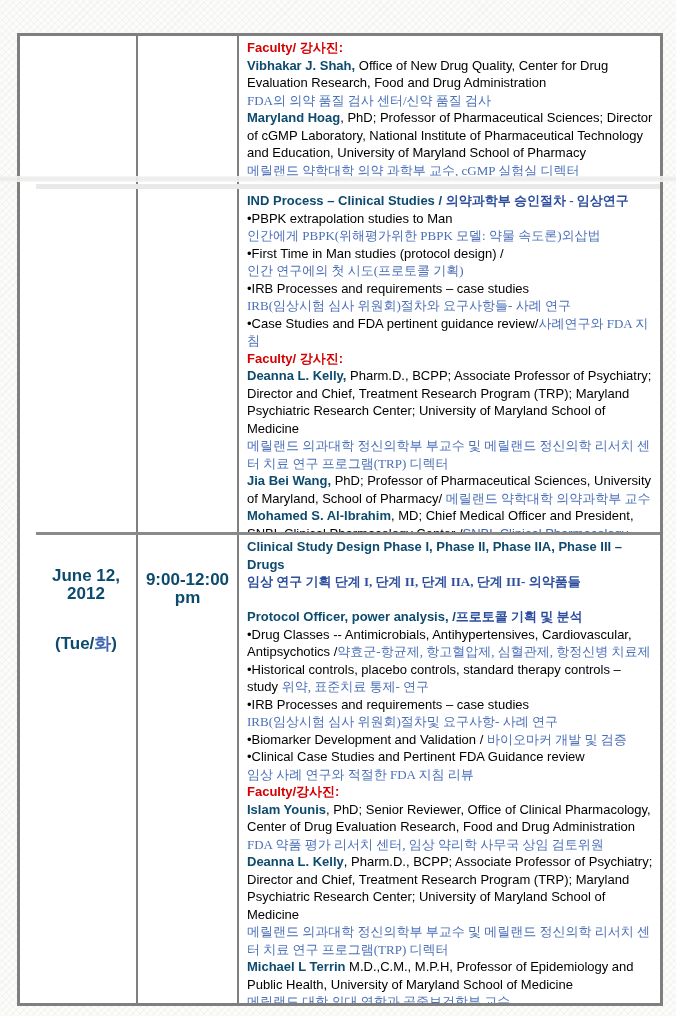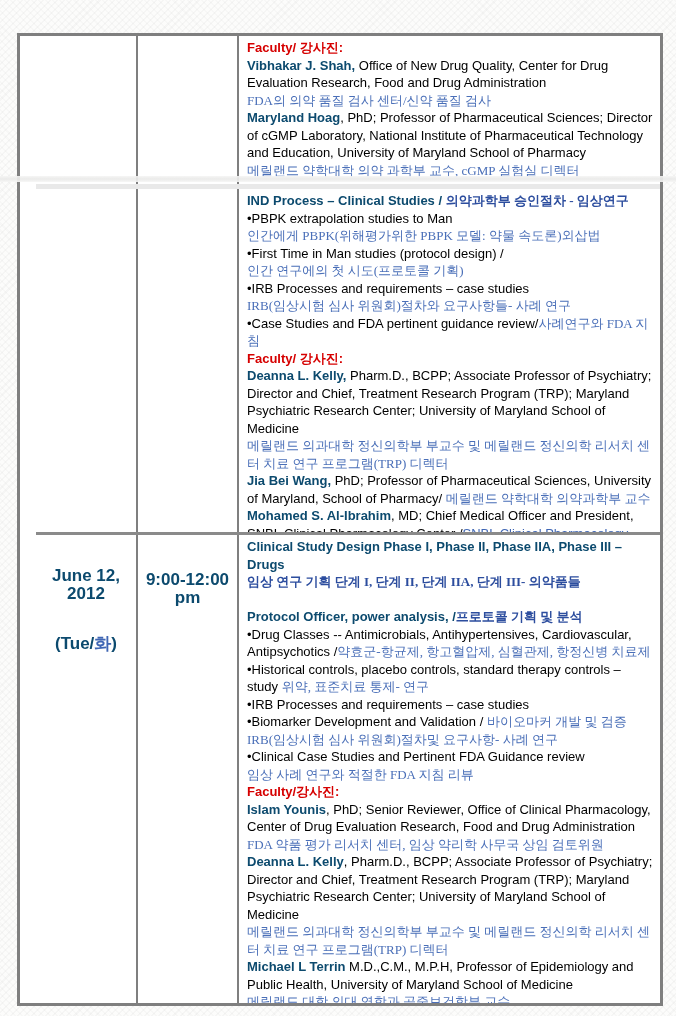--- a/index.html
+++ b/index.html
@@ -90,22 +90,22 @@
         <div class="line"><span class="s-b">9:00-12:00 pm</span></div>
       </div>
       <div class="cell content">
         <div class="line"><span class="s-b">Clinical Study Design Phase I, Phase II, Phase IIA, Phase III – Drugs</span></div>
         <div class="line"><span class="s-koh">임상 연구 기획 단계 I, 단계 II,  단계 IIA, 단계 III- 의약품들</span></div>
         <div class="line">&nbsp;</div>
         <div class="line"><span class="s-b">Protocol Officer, power analysis, /</span><span class="s-koh">프로토콜 기획 및 분석</span></div>
         <div class="line"><span class="s-n">•Drug Classes -- Antimicrobials, Antihypertensives, Cardiovascular, Antipsychotics /</span><span class="s-ko">약효군-항균제, 항고혈압제, 심혈관제, 항정신병 치료제</span></div>
         <div class="line"><span class="s-n">•Historical controls, placebo controls, standard therapy controls – study </span><span class="s-ko">위약, 표준치료 통제- 연구</span></div>
         <div class="line"><span class="s-n">•IRB Processes and requirements – case studies</span></div>
+        <div class="line"><span class="s-ko">IRB(임상시험 심사 위원회)절차및 요구사항- 사례 연구</span></div>
         <div class="line"><span class="s-n">•Biomarker Development and Validation / </span><span class="s-ko">바이오마커 개발 및 검증</span></div>
-        <div class="line"><span class="s-ko">IRB(임상시험 심사 위원회)절차및 요구사항- 사례 연구</span></div>
         <div class="line"><span class="s-n">•Clinical Case Studies and Pertinent FDA Guidance review</span></div>
         <div class="line"><span class="s-ko">임상 사례 연구와 적절한 FDA 지침 리뷰</span></div>
         <div class="line"><span class="s-red">Faculty/강사진:</span></div>
         <div class="line"><span class="s-b">Islam Younis</span><span class="s-n">, PhD; Senior Reviewer, Office of Clinical Pharmacology, Center of Drug Evaluation Research, Food and Drug Administration</span></div>
         <div class="line"><span class="s-ko"> FDA 약품 평가 리서치 센터, 임상 약리학 사무국 상임 검토위원</span></div>
         <div class="line"><span class="s-b">Deanna L. Kelly</span><span class="s-n">, Pharm.D., BCPP; Associate Professor of Psychiatry; Director and Chief, Treatment Research Program (TRP); Maryland Psychiatric Research Center; University of Maryland School of Medicine</span></div>
         <div class="line"><span class="s-ko"> 메릴랜드 의과대학 정신의학부 부교수 및 메릴랜드 정신의학 리서치 센터 치료 연구 프로그램(TRP) 디렉터</span></div>
         <div class="line"><span class="s-b">Michael L Terrin</span><span class="s-n"> M.D.,C.M., M.P.H, Professor of Epidemiology and Public Health, University of Maryland School of Medicine</span></div>
         <div class="line"><span class="s-ko">메릴랜드 대학 의대  역학과 공중보건학부 교수</span></div>
       </div>

